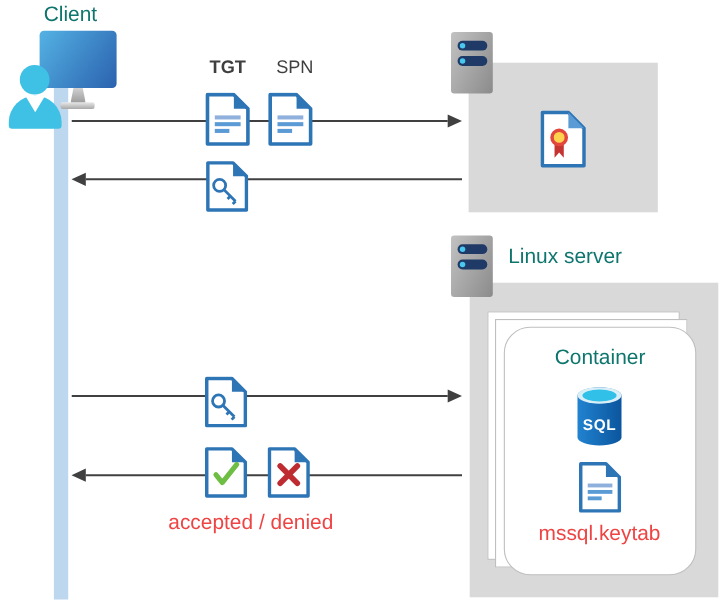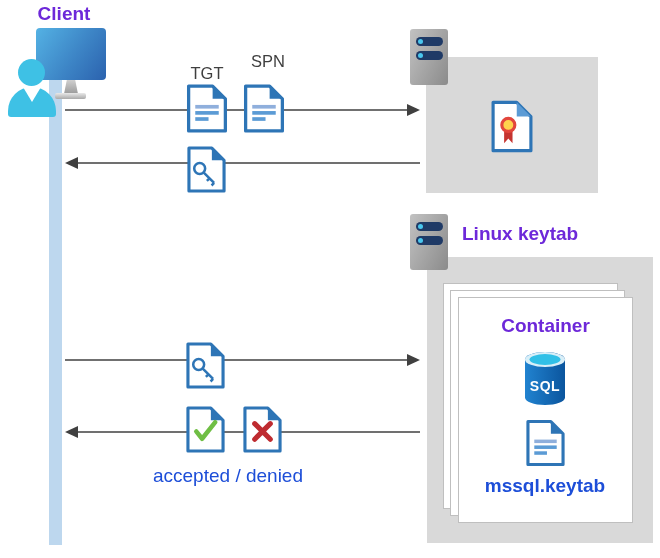--- a/index.html
+++ b/index.html
@@ -1,38 +1,38 @@
 <!DOCTYPE html>
 <html><head>
 <meta charset="utf-8">
 <style>
   html,body{margin:0;padding:0;background:#ffffff;}
   #stage{
     position:relative;width:660px;height:558px;overflow:hidden;background:#ffffff;
     font-family:"Liberation Sans","DejaVu Sans",sans-serif;
   }
   .abs{position:absolute;}
-  .title{font-weight:bold;color:#6d28d9;font-size:19px;line-height:24px;}
+  .title{font-weight:normal;color:#0f766e;font-size:19px;line-height:24px;}
   .sub{color:#3f3f3f;font-size:16.5px;}
-  .caption{color:#1d4ed8;font-size:19px;}
+  .caption{color:#ef4444;font-size:19px;}
   .center{text-align:center;}
 
   
   #lifeline{left:49px;top:79px;width:13px;height:466px;background:#BDD7EE;z-index:0;}
 
   
   .graybox{background:#D9D9D9;z-index:1;}
   #dc-box{left:426px;top:57px;width:172px;height:136px;}
   #linux-box{left:427px;top:257px;width:226px;height:286px;}
 
   
   .card{background:#ffffff;border:1px solid #BFBFBF;width:175px;height:226px;box-sizing:border-box;}
   #card-back{left:443px;top:283px;z-index:1;}
   #card-mid{left:450px;top:290px;z-index:2;}
-  #card-front{left:458px;top:297px;z-index:3;}
+  #card-front{left:458px;top:297px;z-index:3;border-radius:24px;}
 
   
   .server{width:38px;height:56px;border-radius:3px;z-index:4;
     background:linear-gradient(115deg,#c2c2c2 0%,#a9a9a9 45%,#8b8b8b 100%);}
   .server .slot{position:relative;width:27px;height:9px;border-radius:4.5px;background:#1F3A66;margin:0 auto;}
   .server .slot.s1{top:8px;}
   .server .slot.s2{top:13px;}
   .server .slot::before{content:"";position:absolute;left:2px;top:2px;width:5px;height:5px;border-radius:50%;background:#49C7EE;}
 
   
@@ -81,21 +81,21 @@
     <polygon points="24.5,2 24.5,15.5 38,15.5" fill="#5B9BD5"></polygon>
     <polygon points="12.5,28 20.5,28 20.5,41 16.5,36.5 12.5,41" fill="#C53430"></polygon>
     <circle cx="16.5" cy="23.5" r="6.2" fill="#FFD24D" stroke="#E2463C" stroke-width="3"></circle>
   </svg>
 
   <div class="abs graybox" id="linux-box"></div>
   <div class="abs server" style="left:410px;top:214px;">
     <div class="slot s1"></div>
       <div class="slot s2"></div>
   </div>
-  <div class="abs title" style="left:462px;top:222px;width:190px;">Linux keytab</div>
+  <div class="abs title" style="left:462px;top:222px;width:190px;">Linux server</div>
 
   <div class="abs card" id="card-back"></div>
   <div class="abs card" id="card-mid"></div>
   <div class="abs card" id="card-front">
     <div class="title center" style="margin-top:16px;">Container</div>
   </div>
 
   <svg class="abs" style="left:523px;top:350px;z-index:4;" width="44" height="57" viewBox="0 0 44 57">
     <defs>
       <linearGradient id="sqlg" x1="0" y1="0" x2="1" y2="0">
@@ -109,40 +109,40 @@
     <text class="sqltext" x="22" y="41" text-anchor="middle">SQL</text>
   </svg>
 
   <svg class="abs" style="left:526px;top:418px;z-index:4;" width="39" height="50" viewBox="0 0 40 48">
     <path d="M2 2 H25.5 L38 14.5 V46 H2 Z" fill="#ffffff" stroke="#2E75B6" stroke-width="3.2" stroke-linejoin="round"></path>
     <polygon points="25.5,2 25.5,14.5 38,14.5" fill="#2E75B6"></polygon>
     <rect x="8.5" y="20.5" width="23" height="3.6" fill="#8FAFDC"></rect>
     <rect x="8.5" y="26.5" width="23" height="3.6" fill="#5B9BD5"></rect>
     <rect x="8.5" y="32.5" width="13" height="3.6" fill="#5B9BD5"></rect>
   </svg>
-  <div class="abs caption center" style="left:458px;top:475px;width:174px;z-index:4;font-weight:bold;">mssql.keytab</div>
+  <div class="abs caption center" style="left:458px;top:475px;width:174px;z-index:4;">mssql.keytab</div>
 
   <svg class="abs" style="left:65px;top:103px;z-index:1;" width="356" height="14" viewBox="0 0 356 14">
     <line x1="0" y1="7" x2="342" y2="7" stroke="#404040" stroke-width="1.7"></line>
     <polygon points="342,1 342,13 355,7" fill="#404040"></polygon>
   </svg>
   <svg class="abs" style="left:64px;top:156px;z-index:1;" width="356" height="14" viewBox="0 0 356 14">
     <line x1="14" y1="7" x2="356" y2="7" stroke="#404040" stroke-width="1.7"></line>
     <polygon points="14,1 14,13 1,7" fill="#404040"></polygon>
   </svg>
   <svg class="abs" style="left:65px;top:353px;z-index:1;" width="356" height="14" viewBox="0 0 356 14">
     <line x1="0" y1="7" x2="342" y2="7" stroke="#404040" stroke-width="1.7"></line>
     <polygon points="342,1 342,13 355,7" fill="#404040"></polygon>
   </svg>
   <svg class="abs" style="left:64px;top:425px;z-index:1;" width="356" height="14" viewBox="0 0 356 14">
     <line x1="14" y1="7" x2="356" y2="7" stroke="#404040" stroke-width="1.7"></line>
     <polygon points="14,1 14,13 1,7" fill="#404040"></polygon>
   </svg>
 
-  <div class="abs sub center" style="left:187px;top:64px;width:40px;">TGT</div>
+  <div class="abs sub center" style="left:187px;top:52px;width:40px;font-weight:bold;">TGT</div>
   <div class="abs sub center" style="left:248px;top:52px;width:40px;">SPN</div>
 
   <svg class="abs icon" style="left:186px;top:84px;" width="42" height="49" viewBox="0 0 40 48">
     <path d="M2 2 H25.5 L38 14.5 V46 H2 Z" fill="#ffffff" stroke="#2E75B6" stroke-width="3.2" stroke-linejoin="round"></path>
     <polygon points="25.5,2 25.5,14.5 38,14.5" fill="#2E75B6"></polygon>
     <rect x="8.5" y="20.5" width="23" height="3.6" fill="#8FAFDC"></rect>
     <rect x="8.5" y="26.5" width="23" height="3.6" fill="#5B9BD5"></rect>
     <rect x="8.5" y="32.5" width="13" height="3.6" fill="#5B9BD5"></rect>
   </svg>
 

